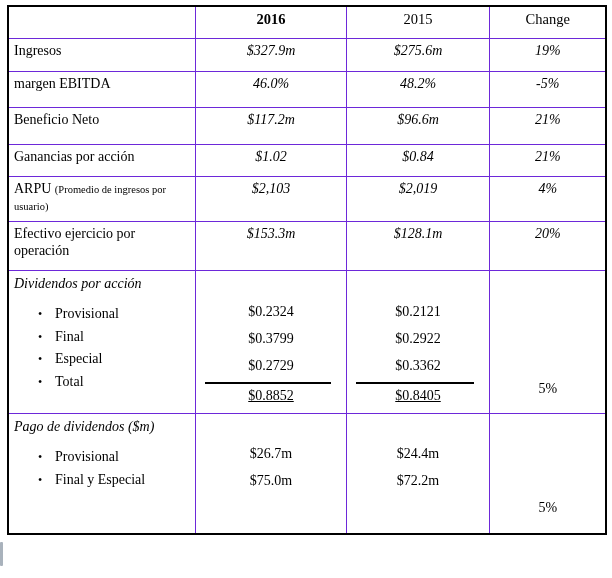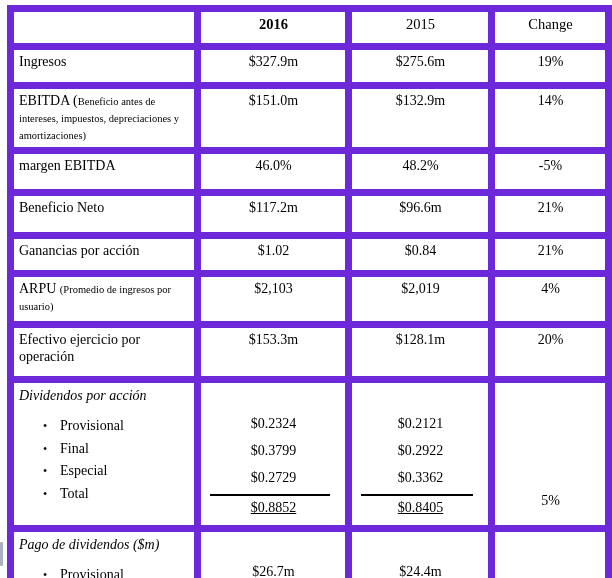--- a/index.html
+++ b/index.html
@@ -8,30 +8,30 @@
     font-family:"Liberation Serif", serif; color:#000;
     overflow:hidden;
   }
   .page { position:absolute; left:7px; top:5px; }
   table.fin-table {
     border-collapse:collapse; table-layout:fixed; width:598px;
     border:2px solid #000000;
   }
   col.c0{width:187px;} col.c1{width:151px;} col.c2{width:143px;} col.c3{width:117px;}
   td, th {
-    border:7px solid #6d28d9;
+    border:1px solid #6d28d9;
     vertical-align:top;
     padding:3px 4px 2px 5px;
     font-size:14px; font-weight:normal; text-align:left;
     line-height:17px;
     overflow:hidden;
   }
   th { text-align:center; font-size:14.5px; padding-top:4px; }
   th.b2016 { font-weight:bold; }
-  .c { text-align:center; }
+  .c { text-align:center;font-style:italic; }
   .small { font-size:10.5px; line-height:13px; }
   
   tr.rh  td, tr.rh  th { height:25px; }
   tr.r1 td { height:27px; }
   tr.r2 td { height:53px; }
   tr.r3 td { height:30px; }
   tr.r4 td { height:31px; }
   tr.r5 td { height:26px; }
   tr.r6 td { height:39px; }
   tr.r7 td { height:43px; }
@@ -77,26 +77,20 @@
       <th>Change</th>
     </tr>
 
     <tr class="r1">
       <td><span>Ingresos</span><span class="small"></span></td>
       <td class="c">$327.9m</td>
       <td class="c">$275.6m</td>
       <td class="c">19%</td>
     </tr>
 
-    <tr class="r2">
-      <td><span>EBITDA (</span><span class="small">Beneficio antes de intereses, impuestos, depreciaciones y amortizaciones)</span></td>
-      <td class="c">$151.0m</td>
-      <td class="c">$132.9m</td>
-      <td class="c">14%</td>
-    </tr>
 
     <tr class="r3">
       <td><span>margen EBITDA</span><span class="small"></span></td>
       <td class="c">46.0%</td>
       <td class="c">48.2%</td>
       <td class="c">-5%</td>
     </tr>
 
     <tr class="r4">
       <td><span>Beneficio Neto</span><span class="small"></span></td>

